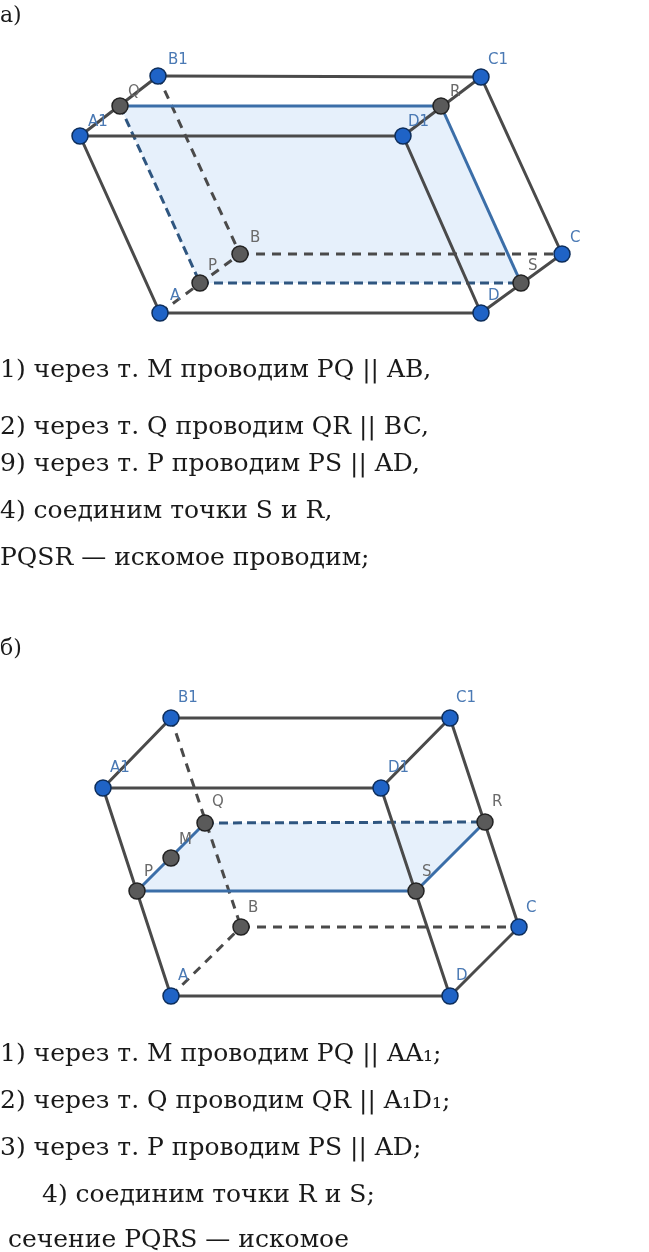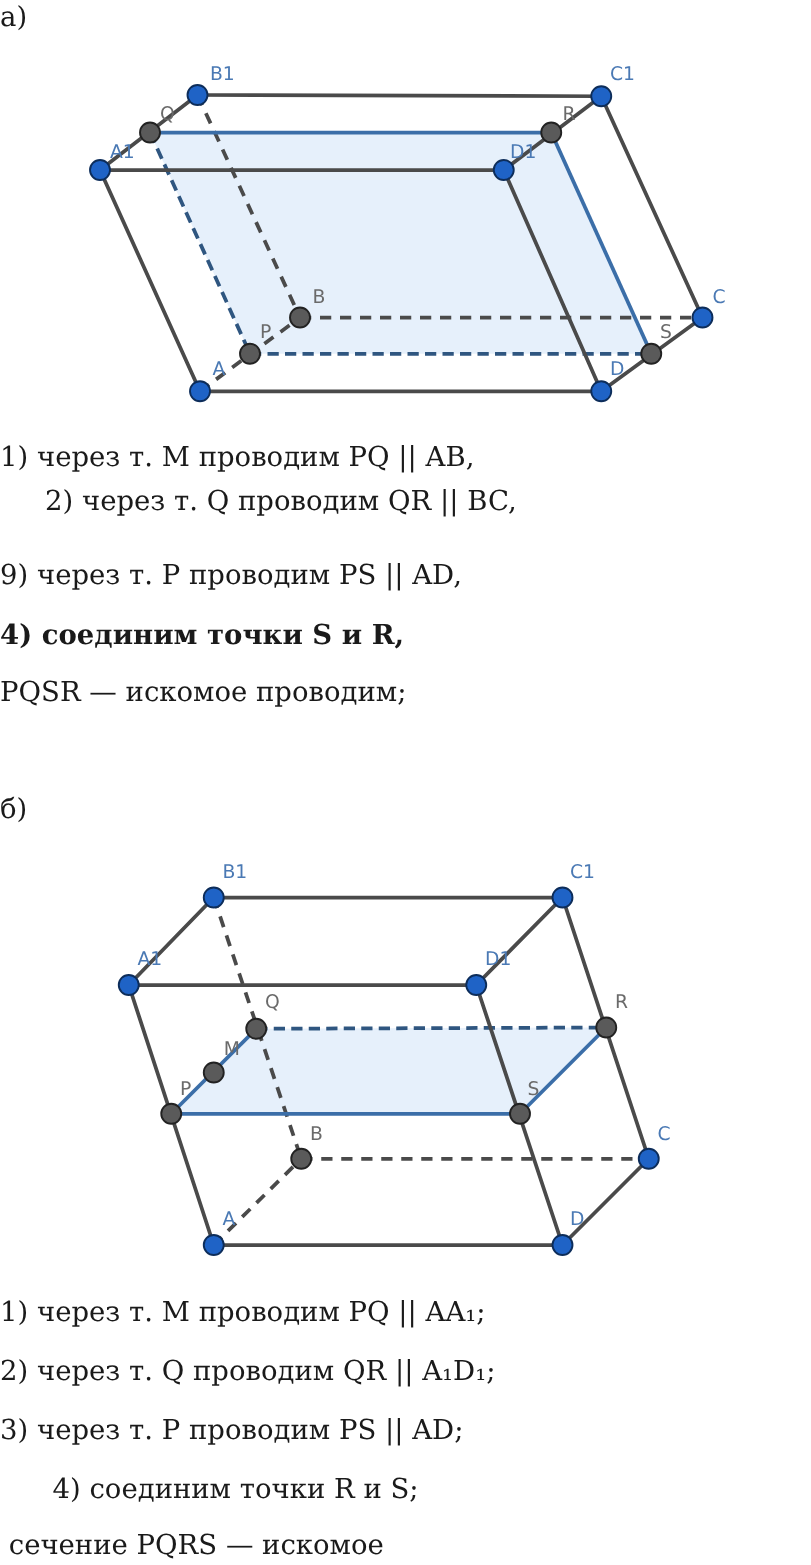--- a/index.html
+++ b/index.html
@@ -1,18 +1,18 @@
 <!DOCTYPE html>
 <html><head>
   <meta charset="utf-8">
   <style>
     html, body { margin: 0; padding: 0; background: #ffffff; }
     body { width: 649px; height: 1252px; position: relative; overflow: hidden; font-family: "DejaVu Serif", "Liberation Serif", serif; color: #1a1a1a; }
     .part-label { position: absolute; font-size: 22px; line-height: 1; }
-    .step { position: absolute; left: 0; font-size: 22px; line-height: 1; white-space: nowrap; }
+    .step { position: absolute; left: 0; font-size: 25px; line-height: 1; white-space: nowrap; }
     svg.fig { position: absolute; left: 0; }
     .edge { stroke: #4a4a4a; stroke-width: 3; fill: none; stroke-linecap: round; }
     .hidden { stroke: #4a4a4a; stroke-width: 3; fill: none; stroke-dasharray: 9 7; }
     .sec-edge { stroke: #3b6ea8; stroke-width: 3; fill: none; }
     .sec-dashed { stroke: #2f5680; stroke-width: 3; fill: none; stroke-dasharray: 9 5; }
     .sec-fill { fill: #e6f0fb; stroke: none; }
     .pt-blue { fill: #1f63c6; stroke: #0d2d5a; stroke-width: 1.5; }
     .pt-gray { fill: #5a5a5a; stroke: #222; stroke-width: 1.5; }
     .lbl-blue { fill: #4a79b4; font-family: "DejaVu Sans", sans-serif; font-size: 15px; }
     .lbl-gray { fill: #6a6a6a; font-family: "DejaVu Sans", sans-serif; font-size: 15px; }
@@ -66,23 +66,23 @@
   <text class="lbl-gray" x="450" y="96">R</text>
   <text class="lbl-gray" x="250" y="242">B</text>
   <text class="lbl-blue" x="570" y="242">C</text>
   <text class="lbl-gray" x="208" y="270">P</text>
   <text class="lbl-gray" x="528" y="270">S</text>
   <text class="lbl-blue" x="170" y="300">A</text>
   <text class="lbl-blue" x="488" y="300">D</text>
 </svg>
 
 <div class="step" style="top:356px;">1) через т. M проводим PQ || AB,</div>
-<div class="step" style="top:391px;margin-left:36px;">2) через т. Q проводим QR || BC,</div>
+<div class="step" style="top:413px;">2) через т. Q проводим QR || BC,</div>
 <div class="step" style="top:450px;">9) через т. P проводим PS || AD,</div>
-<div class="step" style="top:497px;font-weight:bold;">4) соединим точки S и R,</div>
+<div class="step" style="top:497px;">4) соединим точки S и R,</div>
 <div class="step" style="top:544px;">PQSR — искомое проводим;</div>
 
 <div class="part-label" style="left:0; top:637px;">б)</div>
 
 <svg class="fig" style="top:660px;" width="649" height="360" viewBox="0 660 649 360">
 
   <polygon class="sec-fill" points="205,823 485,822 416,891 137,891"></polygon>
 
   <line class="hidden" x1="171" y1="718" x2="241" y2="927"></line>
   <line class="hidden" x1="241" y1="927" x2="519" y2="927"></line>

